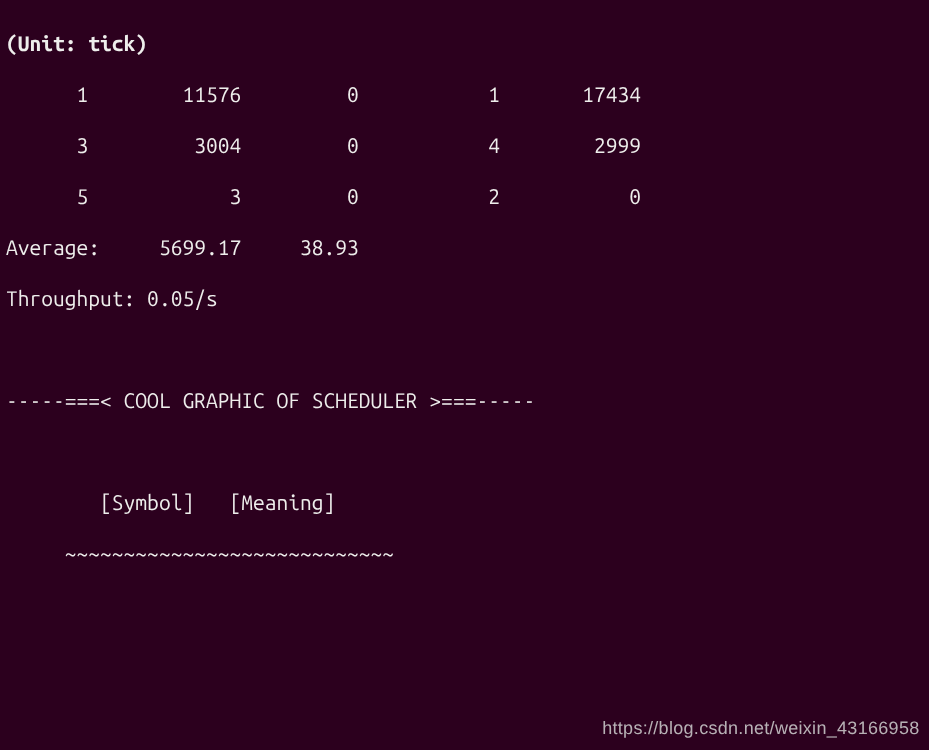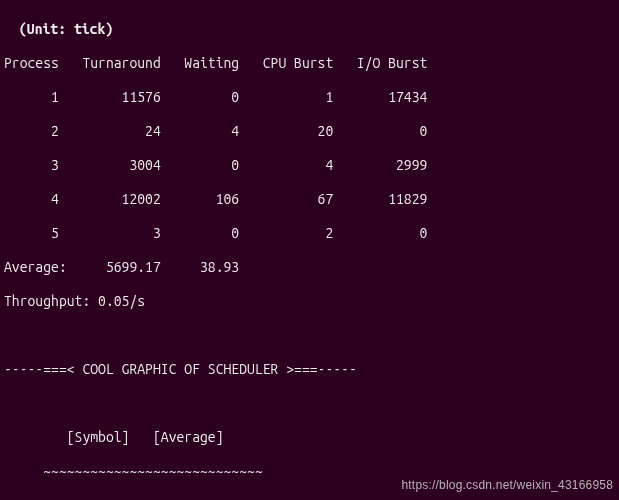--- a/index.html
+++ b/index.html
@@ -21,51 +21,45 @@
   .watermark {
     position: absolute;
     right: 6px;
     bottom: 6px;
     color: #d0d0d0;
     font-family: Arial, sans-serif;
     font-size: 12px;
     opacity: 0.85;
     letter-spacing: 0.2px;
   }
-  .bold { font-weight: bold; margin-left: 15px; }
+  .bold { font-weight: bold; }
 </style>
 </head>
 <body>
 
 <div class="terminal">
 <span class="bold">(Unit: tick)
 </span>
-<span id="hdr">Process   Turnaround   Waiting   CPU Burst   I/O Burst
-</span>
 <span id="r1">      1        11576         0           1       17434
 </span>
-<span id="r2">      2           24         4          20           0
-</span>
 <span id="r3">      3         3004         0           4        2999
-</span>
-<span id="r4">      4        12002       106          67       11829
 </span>
 <span id="r5">      5            3         0           2           0
 </span>
 <span id="avg">Average:     5699.17     38.93
 </span>
 <span>Throughput: 0.05/s
 </span>
 <span>
 </span>
 <span>-----===&lt; COOL GRAPHIC OF SCHEDULER &gt;===-----
 </span>
 <span>
 </span>
-<span>        [Symbol]   [Average]
+<span>        [Symbol]   [Meaning]
 </span>
 <span>     ~~~~~~~~~~~~~~~~~~~~~~~~~~~~
 </span>
 
 
 
 
 
 
 

